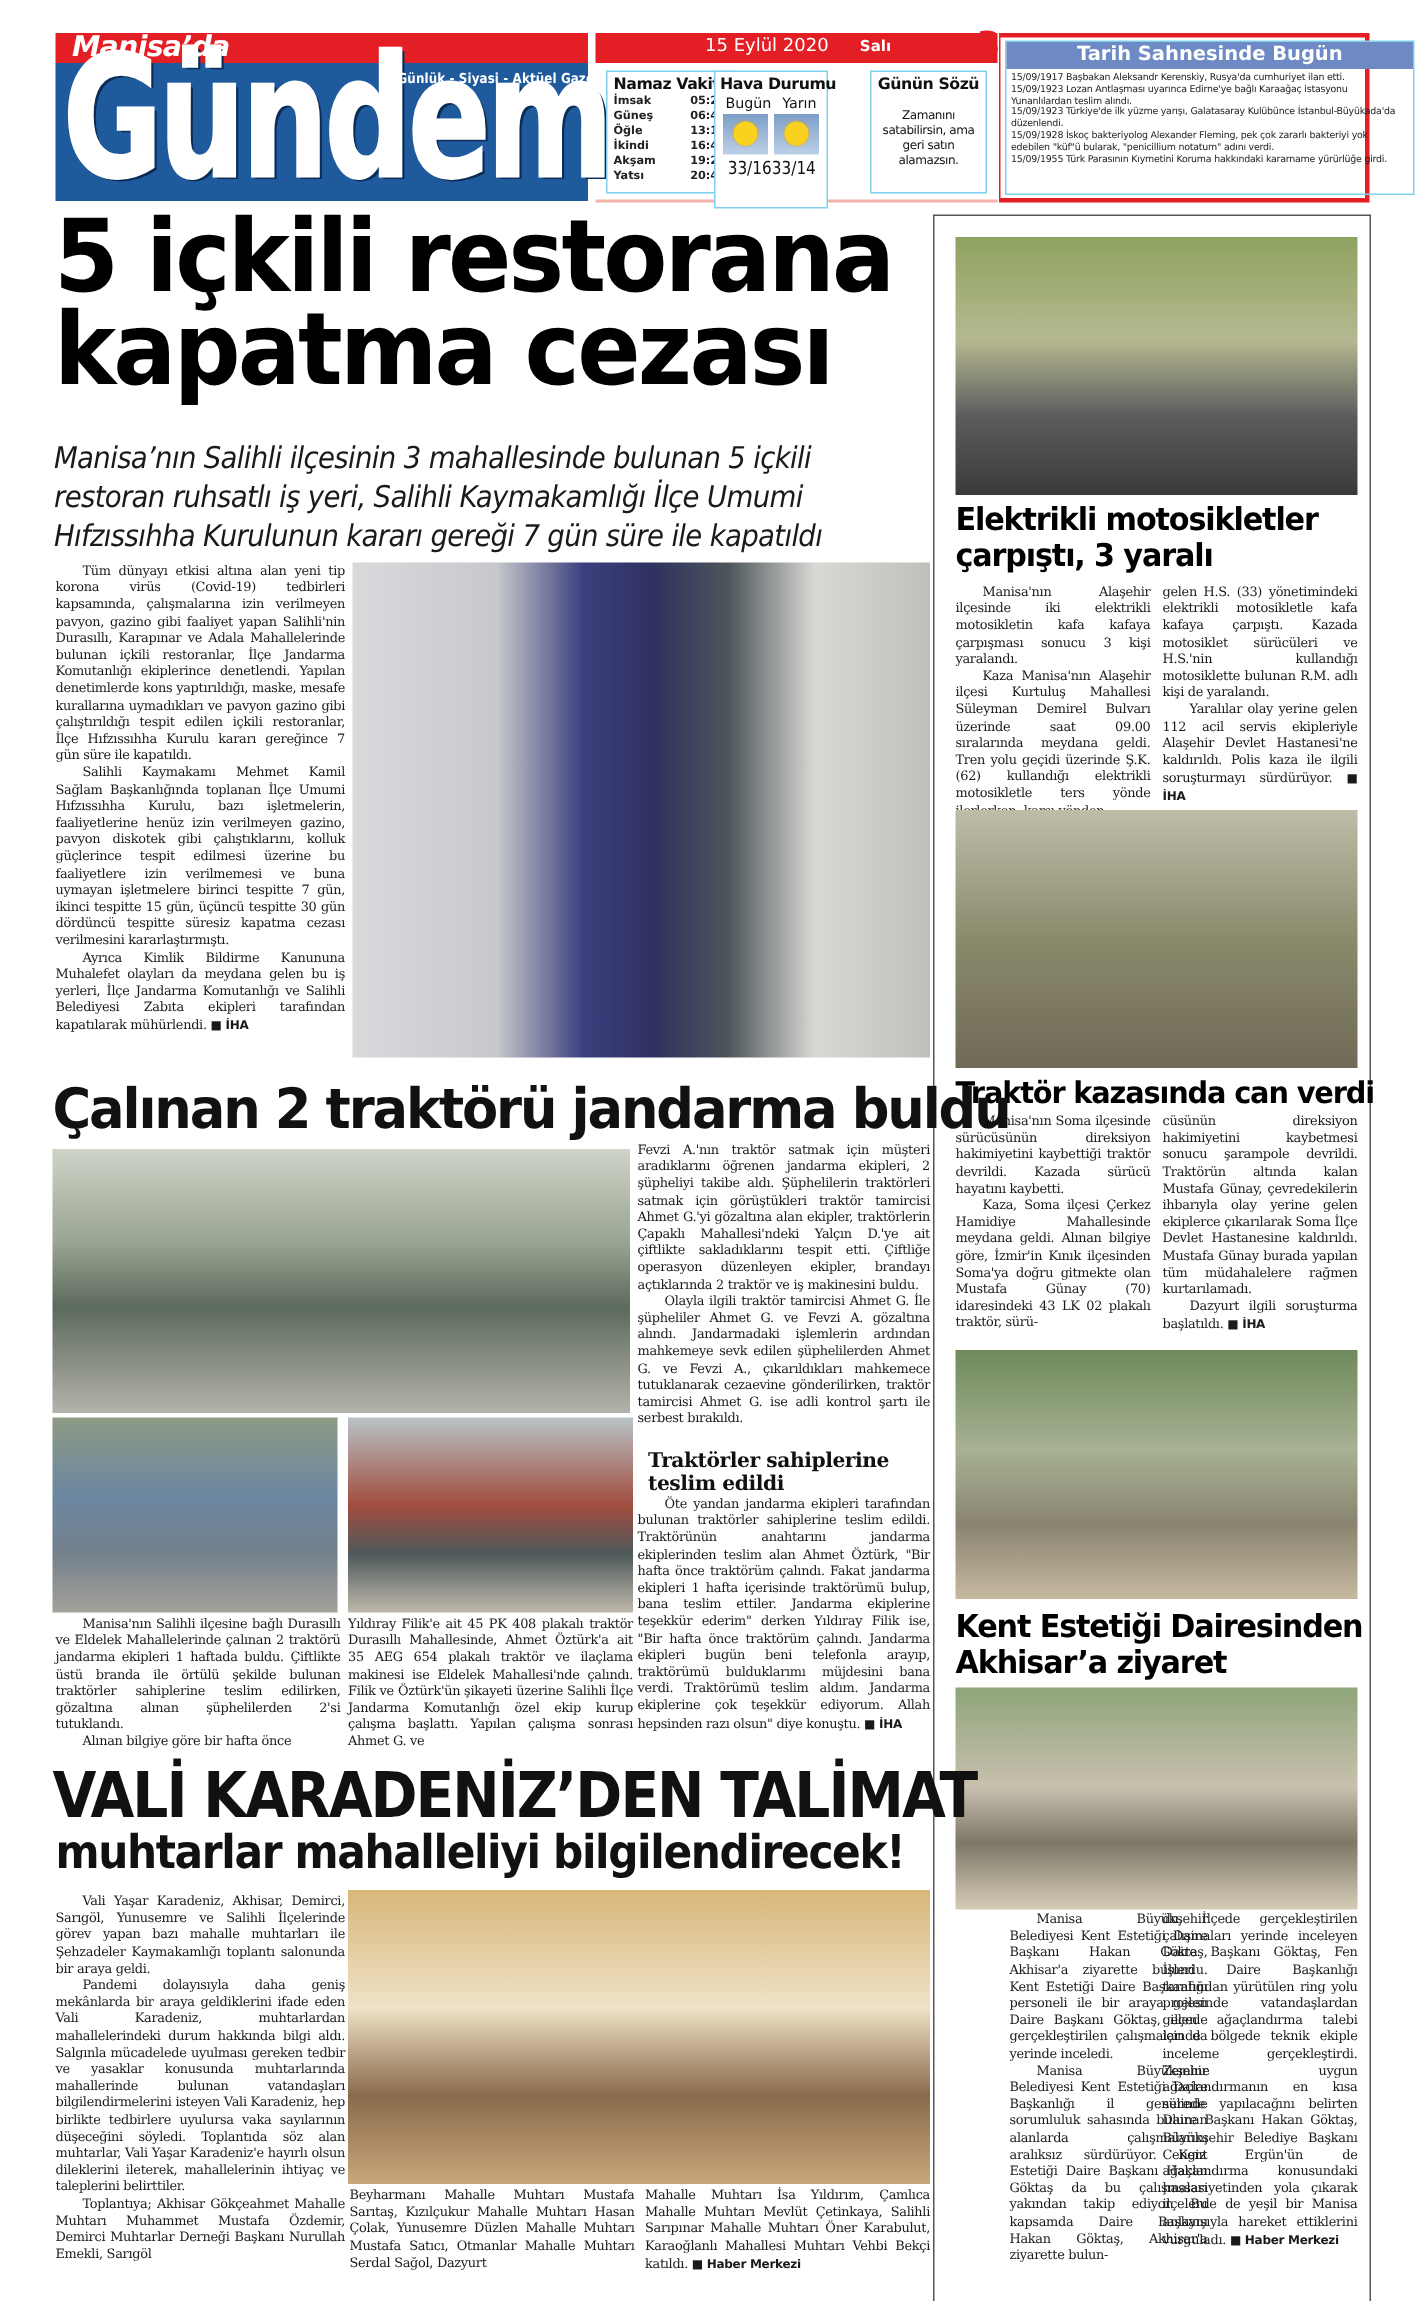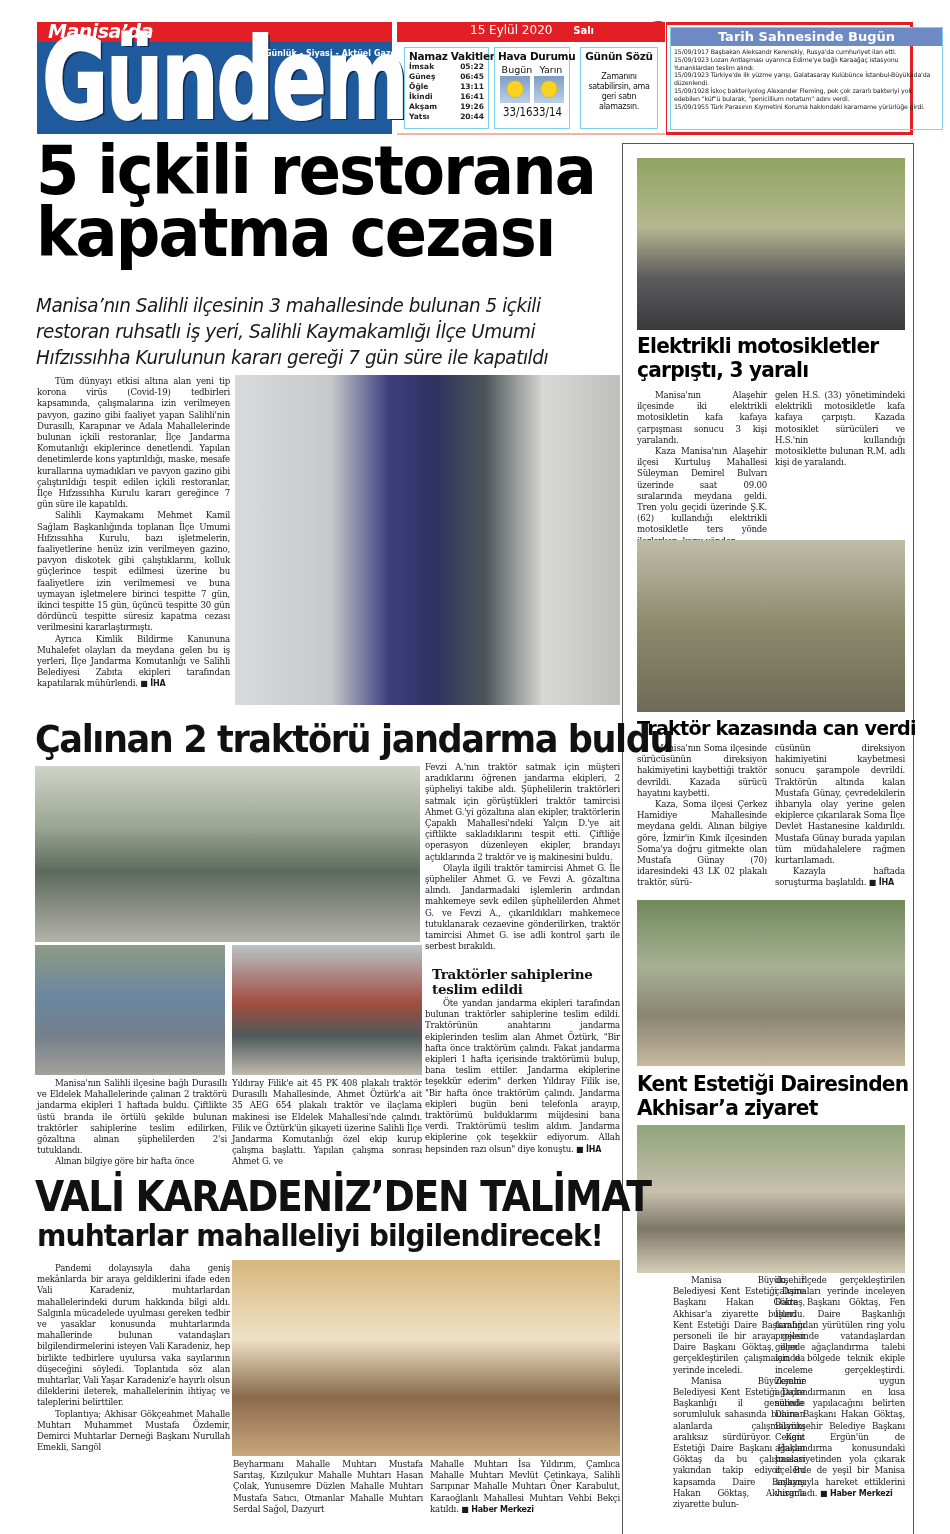--- a/index.html
+++ b/index.html
@@ -16,21 +16,21 @@
   .date-bar { left: 397px; top: 22px; width: 268px; height: 20px; background: #e31e24; }
   .date-text { left: 470px; top: 23px; font-family: "DejaVu Sans", sans-serif; font-size: 12px; color: #fff; }
   .date-day { font-weight: bold; font-size: 10px; margin-left: 17px; }
   .page-num { left: 651px; top: 17px; font-family: "DejaVu Sans", sans-serif; font-weight: bold; font-size: 23px; color: #e31e24; }
   .info-frame { left: 397px; top: 42px; width: 268px; height: 93px; border-bottom: 2px solid #f3b3a8; }
 
   .box { border: 1.5px solid #7fd0ec; background: #fff; }
   .namaz { left: 404px; top: 47px; width: 85px; height: 82px; padding: 2px 4px; }
   .box-title { font-family: "DejaVu Sans", sans-serif; font-weight: bold; font-size: 10.5px; color: #111; text-align: center; white-space: nowrap; letter-spacing: -0.3px; }
   .namaz-row { display: flex; justify-content: space-between; font-family: "DejaVu Sans", sans-serif; font-weight: bold; font-size: 7.5px; line-height: 10px; color: #222; }
-  .hava { left: 494px; top: 47px; width: 76px; height: 82px; padding: 2px 3px; }
+  .hava { left: 476px; top: 47px; width: 76px; height: 92px; padding: 2px 3px; }
   .hava-days { display: flex; justify-content: space-around; font-family: "DejaVu Sans", sans-serif; font-size: 9.5px; margin-top: 2px; }
   .hava-icons { display: flex; justify-content: space-around; margin-top: 1px; }
   .sun-tile { width: 30px; height: 27px; background: linear-gradient(#7d9ec8, #bcd0e7); position: relative; }
   .sun-tile .sun { position: absolute; left: 7px; top: 5px; width: 16px; height: 16px; border-radius: 50%; background: #f9d21f; box-shadow: 0 0 2px #e0a800; }
   .hava-temps { display: flex; justify-content: space-around; font-family: "DejaVu Sans", sans-serif; font-size: 12px; margin-top: 2px; transform: scaleX(0.85); }
   .soz { left: 580px; top: 47px; width: 78px; height: 82px; padding: 2px 3px; }
   .soz-text { font-family: "DejaVu Sans", sans-serif; font-size: 8px; line-height: 10px; text-align: center; margin-top: 10px; letter-spacing: -0.3px; }
 
   .tarih-frame { left: 666px; top: 22px; width: 247px; height: 113px; border: 3px solid #e31e24; border-left-width: 1px; background: #fff; }
   .tarih { left: 670px; top: 27px; width: 273px; height: 103px; border: 1.5px solid #7fd0ec; }
@@ -187,31 +187,32 @@
 <div class="abs h-right h-moto">
   <div>Elektrikli motosikletler</div>
   <div>çarpıştı, 3 yaralı</div>
 </div>
 <div class="abs body-text moto-c1">
   <p>Manisa'nın Alaşehir ilçesinde iki elektrikli motosikletin kafa kafaya çarpışması sonucu 3 kişi yaralandı.</p>
   <p>Kaza Manisa'nın Alaşehir ilçesi Kurtuluş Mahallesi Süleyman Demirel Bulvarı üzerinde saat 09.00 sıralarında meydana geldi. Tren yolu geçidi üzerinde Ş.K. (62) kullandığı elektrikli motosikletle ters yönde ilerlerken, karşı yönden</p>
 </div>
 <div class="abs body-text moto-c2">
   <p style="text-indent:0">gelen H.S. (33) yönetimindeki elektrikli motosikletle kafa kafaya çarpıştı. Kazada motosiklet sürücüleri ve H.S.'nin kullandığı motosiklette bulunan R.M. adlı kişi de yaralandı.</p>
+  <p><span>Yaralılar olay yerine gelen 112 acil servis ekipleriyle Alaşehir Devlet Hastanesi'ne kaldırıldı. Polis kaza ile ilgili soruşturmayı sürdürüyor.</span> <span class="src">İHA</span></p>
 </div>
 
 <div class="abs photo ph-tractor1"></div>
 <div class="abs h-right h-traktor">Traktör kazasında can verdi</div>
 <div class="abs body-text tr-c1">
   <p>Manisa'nın Soma ilçesinde sürücüsünün direksiyon hakimiyetini kaybettiği traktör devrildi. Kazada sürücü hayatını kaybetti.</p>
   <p>Kaza, Soma ilçesi Çerkez Hamidiye Mahallesinde meydana geldi. Alınan bilgiye göre, İzmir'in Kınık ilçesinden Soma'ya doğru gitmekte olan Mustafa Günay (70) idaresindeki 43 LK 02 plakalı traktör, sürü-</p>
 </div>
 <div class="abs body-text tr-c2">
   <p style="text-indent:0">cüsünün direksiyon hakimiyetini kaybetmesi sonucu şarampole devrildi. Traktörün altında kalan Mustafa Günay, çevredekilerin ihbarıyla olay yerine gelen ekiplerce çıkarılarak Soma İlçe Devlet Hastanesine kaldırıldı. Mustafa Günay burada yapılan tüm müdahalelere rağmen kurtarılamadı.</p>
-  <p><span>Kazayla haftada soruşturma başlatıldı.</span> <span class="src">İHA</span></p>
+  <p><span>Dazyurt ilgili soruşturma başlatıldı.</span> <span class="src">İHA</span></p>
 </div>
 
 <div class="abs photo" style="left:637px;top:900px;width:268px;height:166px;background:linear-gradient(180deg,#6f8a5b 0%,#a7b193 40%,#8a8470 70%,#c6b9a0 100%);"></div>
 <div class="abs h-right h-kent">
   <div>Kent Estetiği Dairesinden</div>
   <div>Akhisar’a ziyaret</div>
 </div>
 <div class="abs photo ph-akhisar"></div>
 <div class="abs body-text k-c1">
   <p>Manisa Büyükşehir Belediyesi Kent Estetiği Daire Başkanı Hakan Göktaş, Akhisar'a ziyarette bulundu. Kent Estetiği Daire Başkanlığı personeli ile bir araya gelen Daire Başkanı Göktaş, ilçede gerçekleştirilen çalışmaları da yerinde inceledi.</p>
@@ -238,20 +239,21 @@
   <p>Manisa'nın Salihli ilçesine bağlı Durasıllı ve Eldelek Mahallelerinde çalınan 2 traktörü jandarma ekipleri 1 haftada buldu. Çiftlikte üstü branda ile örtülü şekilde bulunan traktörler sahiplerine teslim edilirken, gözaltına alınan şüphelilerden 2'si tutuklandı.</p>
   <p>Alınan bilgiye göre bir hafta önce</p>
 </div>
 <div class="abs body-text cal-bot2">
   <p style="text-indent:0">Yıldıray Filik'e ait 45 PK 408 plakalı traktör Durasıllı Mahallesinde, Ahmet Öztürk'a ait 35 AEG 654 plakalı traktör ve ilaçlama makinesi ise Eldelek Mahallesi'nde çalındı. Filik ve Öztürk'ün şikayeti üzerine Salihli İlçe Jandarma Komutanlığı özel ekip kurup çalışma başlattı. Yapılan çalışma sonrası Ahmet G. ve</p>
 </div>
 
 <div class="abs h-vali">VALİ KARADENİZ’DEN TALİMAT</div>
 <div class="abs h-vali2">muhtarlar mahalleliyi bilgilendirecek!</div>
 <div class="abs body-text vali-c1">
+  <p>Vali Yaşar Karadeniz, Akhisar, Demirci, Sarıgöl, Yunusemre ve Salihli İlçelerinde görev yapan bazı mahalle muhtarları ile Şehzadeler Kaymakamlığı toplantı salonunda bir araya geldi.</p>
   <p>Pandemi dolayısıyla daha geniş mekânlarda bir araya geldiklerini ifade eden Vali Karadeniz, muhtarlardan mahallelerindeki durum hakkında bilgi aldı. Salgınla mücadelede uyulması gereken tedbir ve yasaklar konusunda muhtarlarında mahallerinde bulunan vatandaşları bilgilendirmelerini isteyen Vali Karadeniz, hep birlikte tedbirlere uyulursa vaka sayılarının düşeceğini söyledi. Toplantıda söz alan muhtarlar, Vali Yaşar Karadeniz'e hayırlı olsun dileklerini ileterek, mahallelerinin ihtiyaç ve taleplerini belirttiler.</p>
   <p>Toplantıya; Akhisar Gökçeahmet Mahalle Muhtarı Muhammet Mustafa Özdemir, Demirci Muhtarlar Derneği Başkanı Nurullah Emekli, Sarıgöl</p>
 </div>
 <div class="abs photo ph-meeting"></div>
 <div class="abs body-text vali-c2">
   <p style="text-indent:0">Beyharmanı Mahalle Muhtarı Mustafa Sarıtaş, Kızılçukur Mahalle Muhtarı Hasan Çolak, Yunusemre Düzlen Mahalle Muhtarı Mustafa Satıcı, Otmanlar Mahalle Muhtarı Serdal Sağol, Dazyurt</p>
 </div>
 <div class="abs body-text vali-c3">
   <p style="text-indent:0"><span>Mahalle Muhtarı İsa Yıldırım, Çamlıca Mahalle Muhtarı Mevlüt Çetinkaya, Salihli Sarıpınar Mahalle Muhtarı Öner Karabulut, Karaoğlanlı Mahallesi Muhtarı Vehbi Bekçi katıldı.</span> <span class="src">Haber Merkezi</span></p>
 </div>

